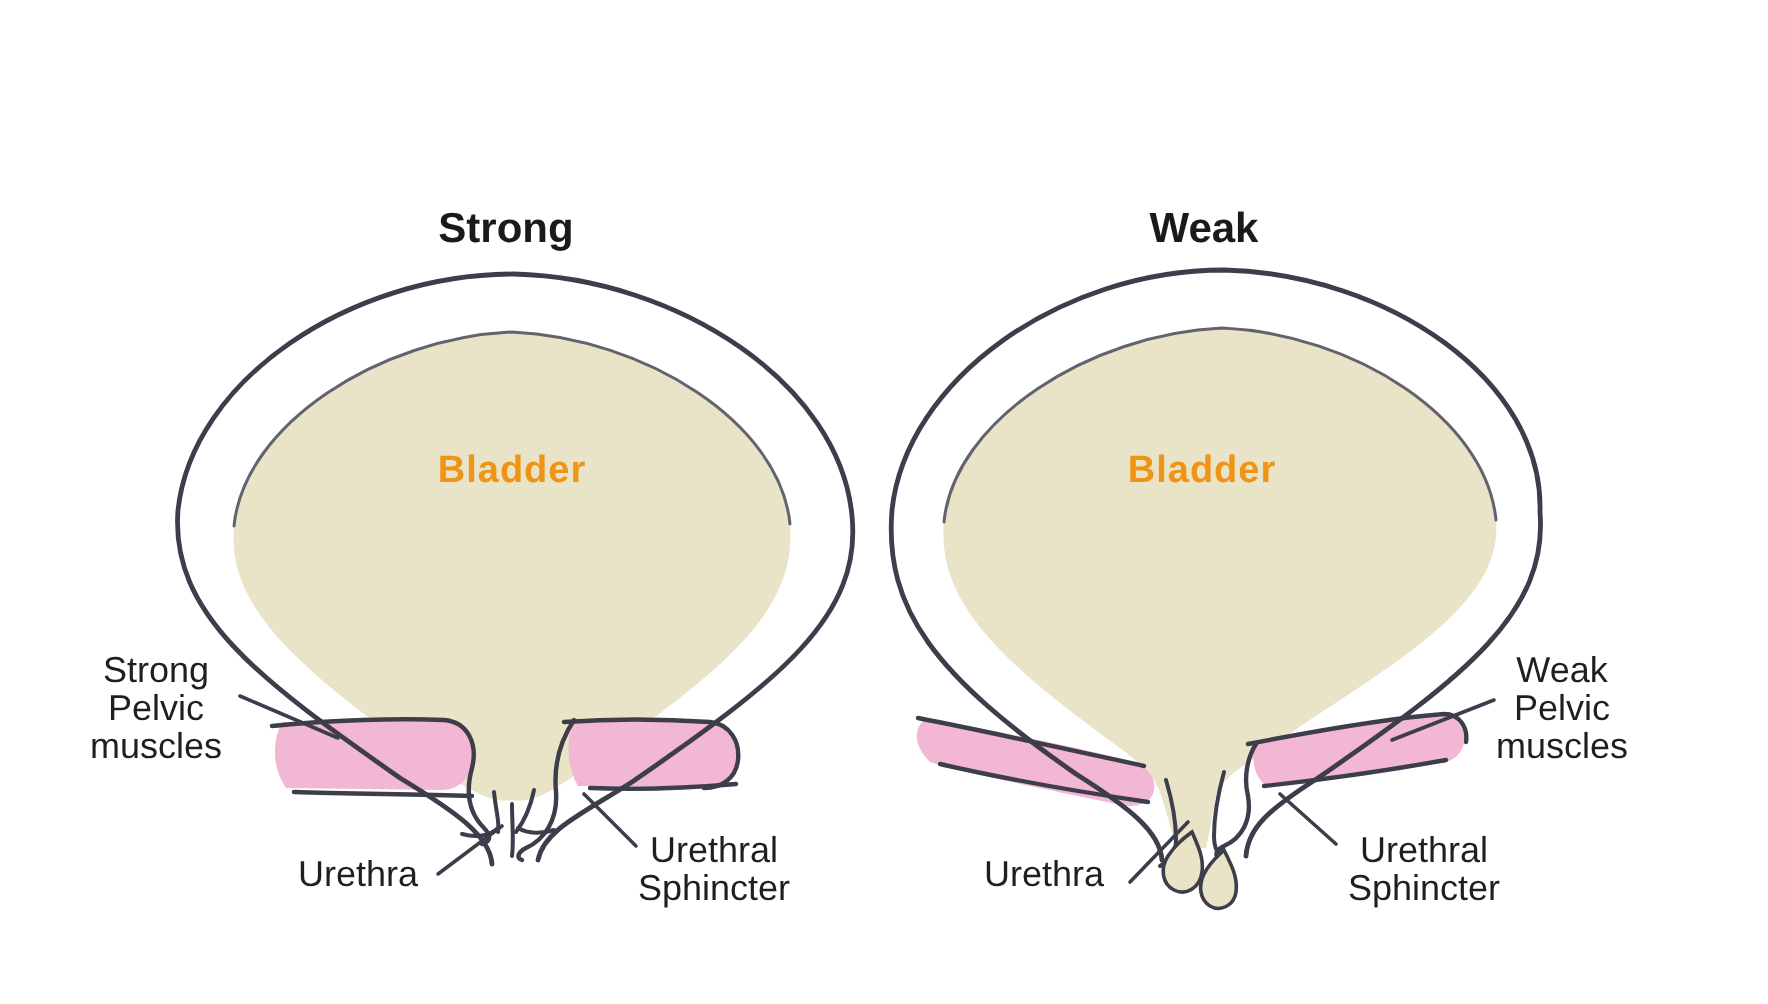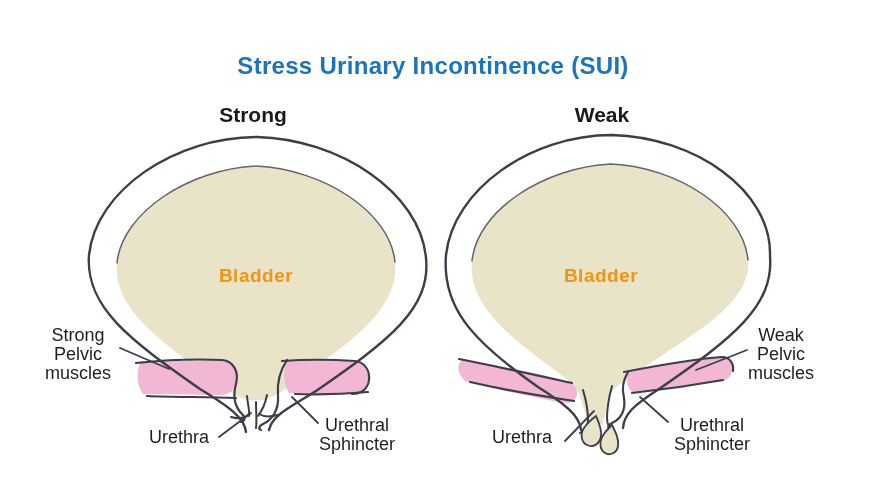--- a/index.html
+++ b/index.html
@@ -25,21 +25,20 @@
     color:#1a1a1a;
   }
   #heading-strong{left:173px;}
   #heading-weak{left:522px;}
   .bladder-label{
     width:160px;top:225px;
     text-align:center;
     font-size:19px;font-weight:bold;
     color:#ef9414;
     letter-spacing:0.5px;
-    margin-top:40px;
   }
   #bladder-label-strong{left:176px;}
   #bladder-label-weak{left:521px;}
   .annotation{
     font-size:18px;
     color:#1f1f1f;
     line-height:1.06;
     text-align:center;
     width:140px;
   }
@@ -107,21 +106,20 @@
 
       <path d="M 596,416 C 599,423 602,429 601,436 C 600,444 593,448 587,445 C 581,442 580,434 584,428 C 588,422 592,419 596,416 Z" fill="#e9e3c7" stroke="#3d3d4b" stroke-width="1.8"></path>
       <path d="M 612,425 C 616,433 619,439 618,446 C 617,453 610,456 605,453 C 600,450 599,443 602,437 C 605,431 609,428 612,425 Z" fill="#e9e3c7" stroke="#3d3d4b" stroke-width="1.8"></path>
 
       <path d="M 747,350 L 696,370" fill="none" stroke="#3d3d4b" stroke-width="1.8" stroke-linecap="round"></path>
       <path d="M 565,441 L 594,411" fill="none" stroke="#3d3d4b" stroke-width="1.8" stroke-linecap="round"></path>
       <path d="M 668,422 L 640,397" fill="none" stroke="#3d3d4b" stroke-width="1.8" stroke-linecap="round"></path>
     </g>
   </svg>
 
-  <div id="title" class="abs">Stress Urinary Incontinence (SUI)</div>
 
   <div id="heading-strong" class="abs panel-heading">Strong</div>
   <div id="heading-weak" class="abs panel-heading">Weak</div>
 
   <div id="bladder-label-strong" class="abs bladder-label">Bladder</div>
   <div id="bladder-label-weak" class="abs bladder-label">Bladder</div>
 
   <div id="label-strong-pelvic" class="abs annotation">
     <div>Strong</div>
     <div>Pelvic</div>

